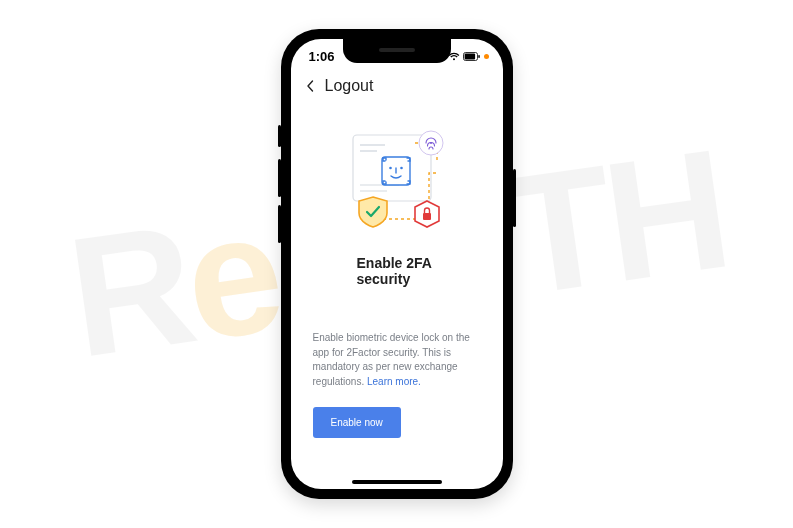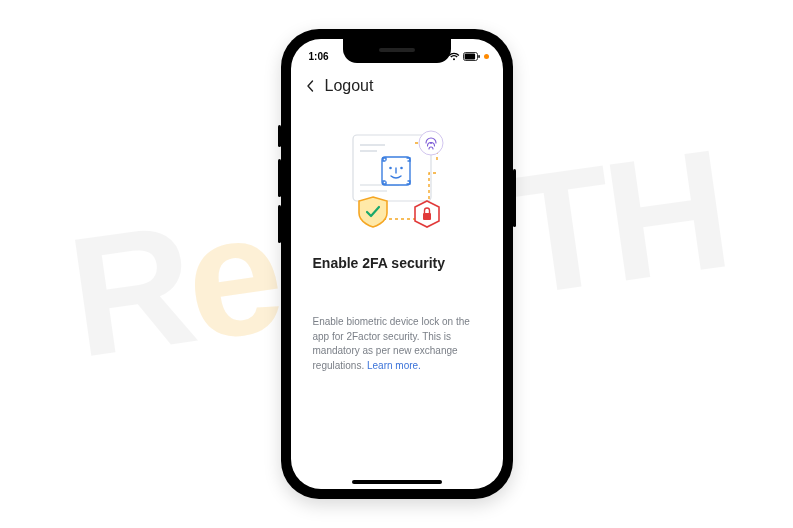--- a/index.html
+++ b/index.html
@@ -81,21 +81,21 @@
       height: 4px;
       background: #222;
       border-radius: 2px;
     }
     .status-bar {
       display: flex;
       justify-content: space-between;
       align-items: center;
       padding: 7px 14px 0 18px;
       height: 28px;
-      font-size: 10px;
+      font-size: 13px;
       font-weight: 600;
     }
     .status-left { }
     .status-right { display: flex; align-items: center; gap: 3px; }
     .status-right svg { display: block; }
     .orange-dot { width:5px; height:5px; background:#ff8a00; border-radius:50%; }
     .nav {
       display: flex;
       align-items: center;
       gap: 10px;
@@ -110,20 +110,21 @@
       position: relative;
     }
     .content {
       padding: 14px 22px 0;
     }
     .heading {
       font-size: 14px;
       font-weight: 600;
       color: #222;
       margin-bottom: 8px;
+      margin-left: 44px;
     }
     .desc {
       font-size: 10px;
       line-height: 1.45;
       color: #7a7f87;
       margin-top: 44px;
     }
     .desc a { color: #3b73d9; text-decoration: none; }
     .cta {
       margin: 18px 22px 0;
@@ -239,16 +240,17 @@
     </div>
 
     <div class="content">
       <div class="heading">Enable 2FA security</div>
       <div class="desc">
         <span>Enable biometric device lock on the app for 2Factor security. This is mandatory as per new exchange regulations.</span>
         <a href="#">Learn more.</a>
       </div>
     </div>
 
+    <button class="cta">Enable now</button>
 
     <div class="home-indicator"></div>
   </div>
 </div>
 
 </body></html>

